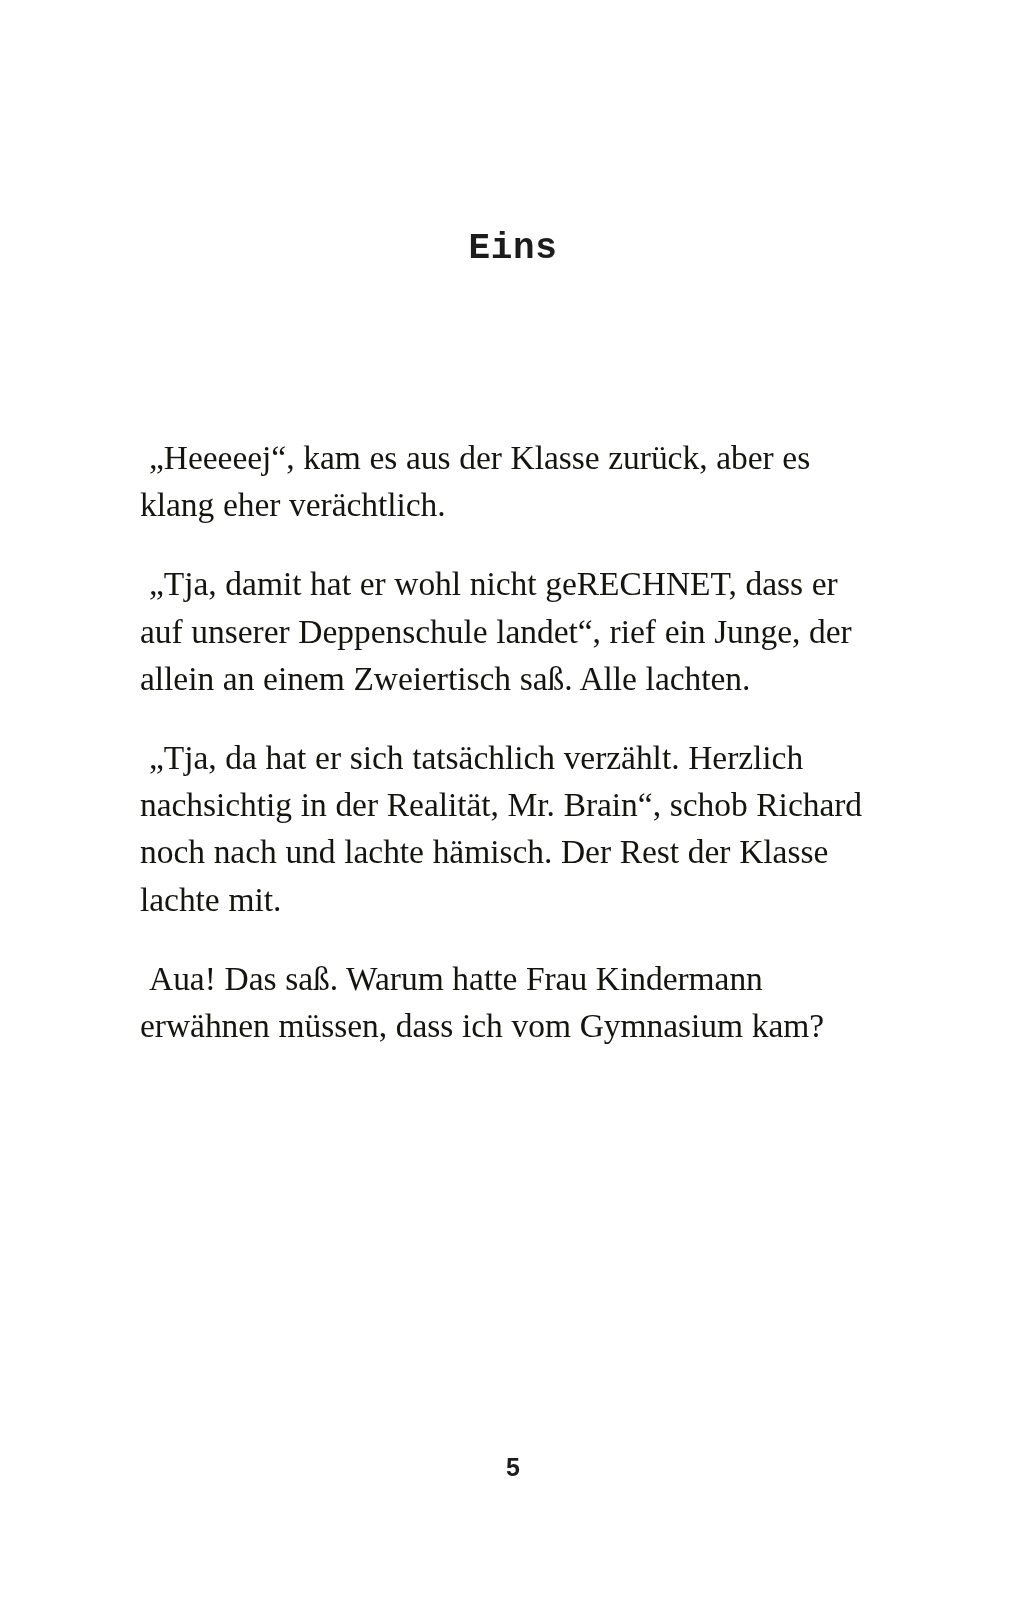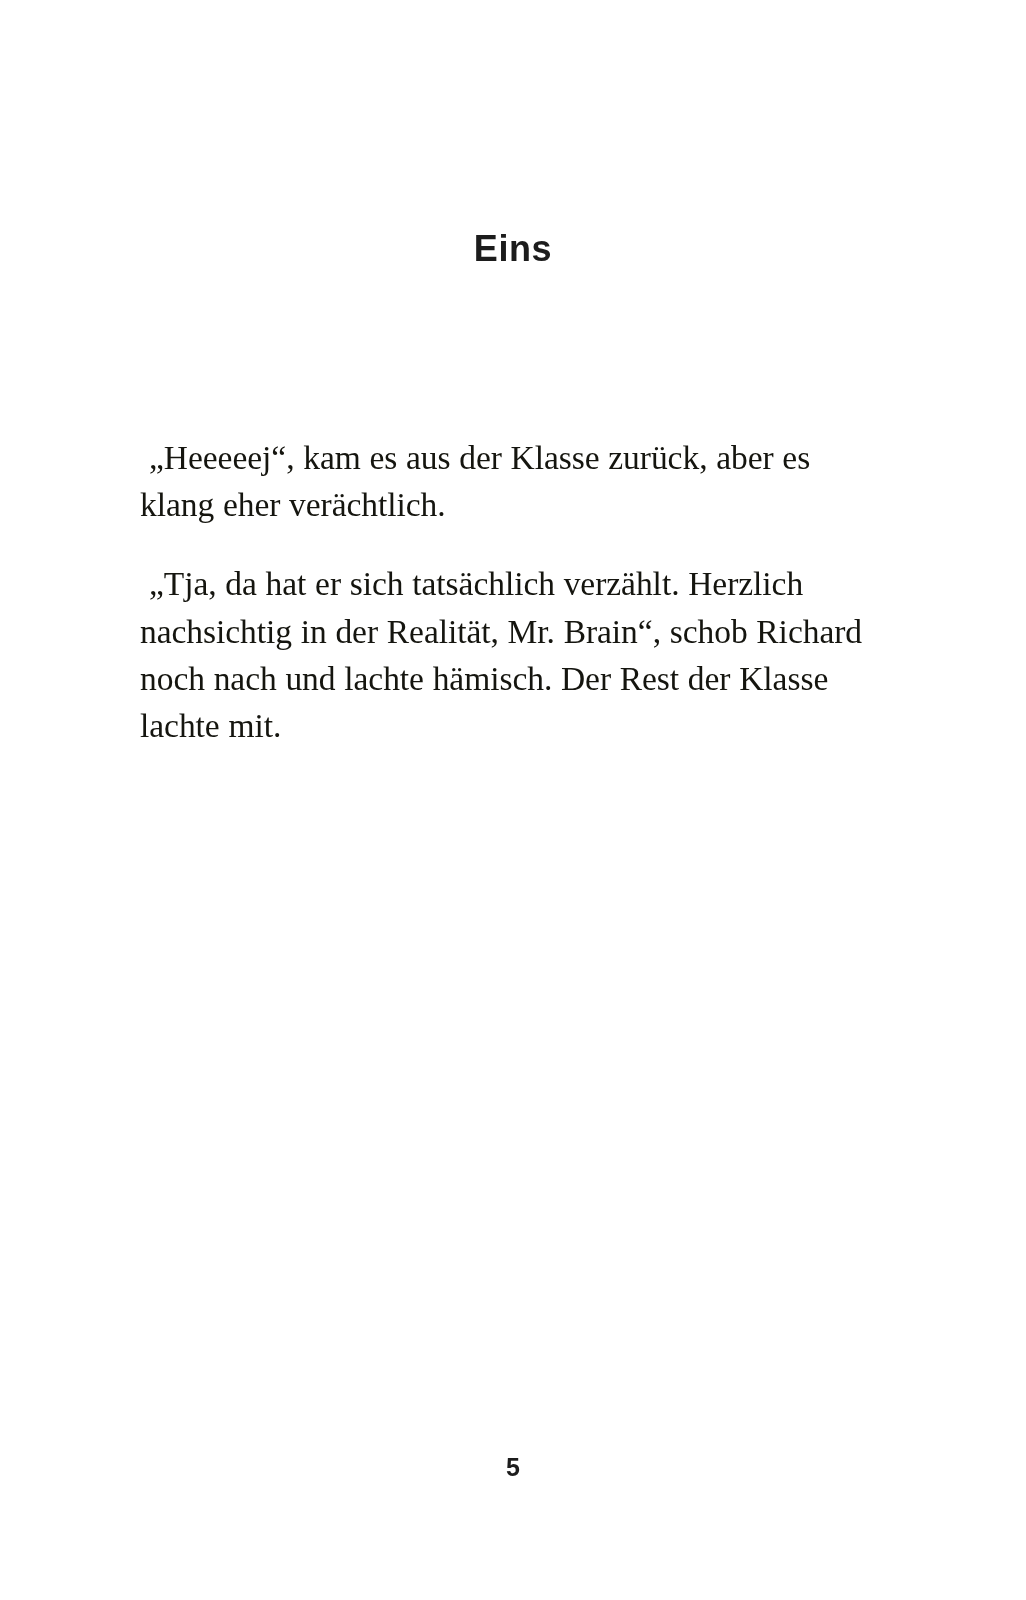--- a/index.html
+++ b/index.html
@@ -23,21 +23,21 @@
     box-sizing: border-box;
   }
 
   
   .chapter-heading {
     position: absolute;
     left: 0;
     top: 202px;
     width: 1026px;
     text-align: center;
-    font-family: Liberation Sans, sans-serif;
+    font-family: Liberation Mono, monospace;
     font-weight: bold;
     font-size: 36px;
     letter-spacing: 0.6px;
     color: #1c1c1c;
     line-height: 46px;
   }
 
   
   .text-block {
     position: absolute;
@@ -79,18 +79,20 @@
 </style>
 </head>
 <body>
 
 <div class="page">
 
   <h1 class="chapter-heading">Eins</h1>
 
   <div class="text-block">
     <p class="para indent">„Heeeeej“, kam es aus der Klasse zurück, aber es klang eher verächtlich.</p>
+    <p class="para indent">„Tja, damit hat er wohl nicht geRECHNET, dass er auf unserer Deppenschule landet“, rief ein Junge, der allein an einem Zweiertisch saß. Alle lachten.</p>
     <p class="para indent">„Tja, da hat er sich tatsächlich verzählt. Herzlich nachsichtig in der Realität, Mr. Brain“, schob Richard noch nach und lachte hämisch. Der Rest der Klasse lachte mit.</p>
+    <p class="para indent">Aua! Das saß. Warum hatte Frau Kindermann erwähnen müssen, dass ich vom Gymnasium kam?</p>
   </div>
 
   <div class="folio">5</div>
 
 </div>
 
 </body></html>

